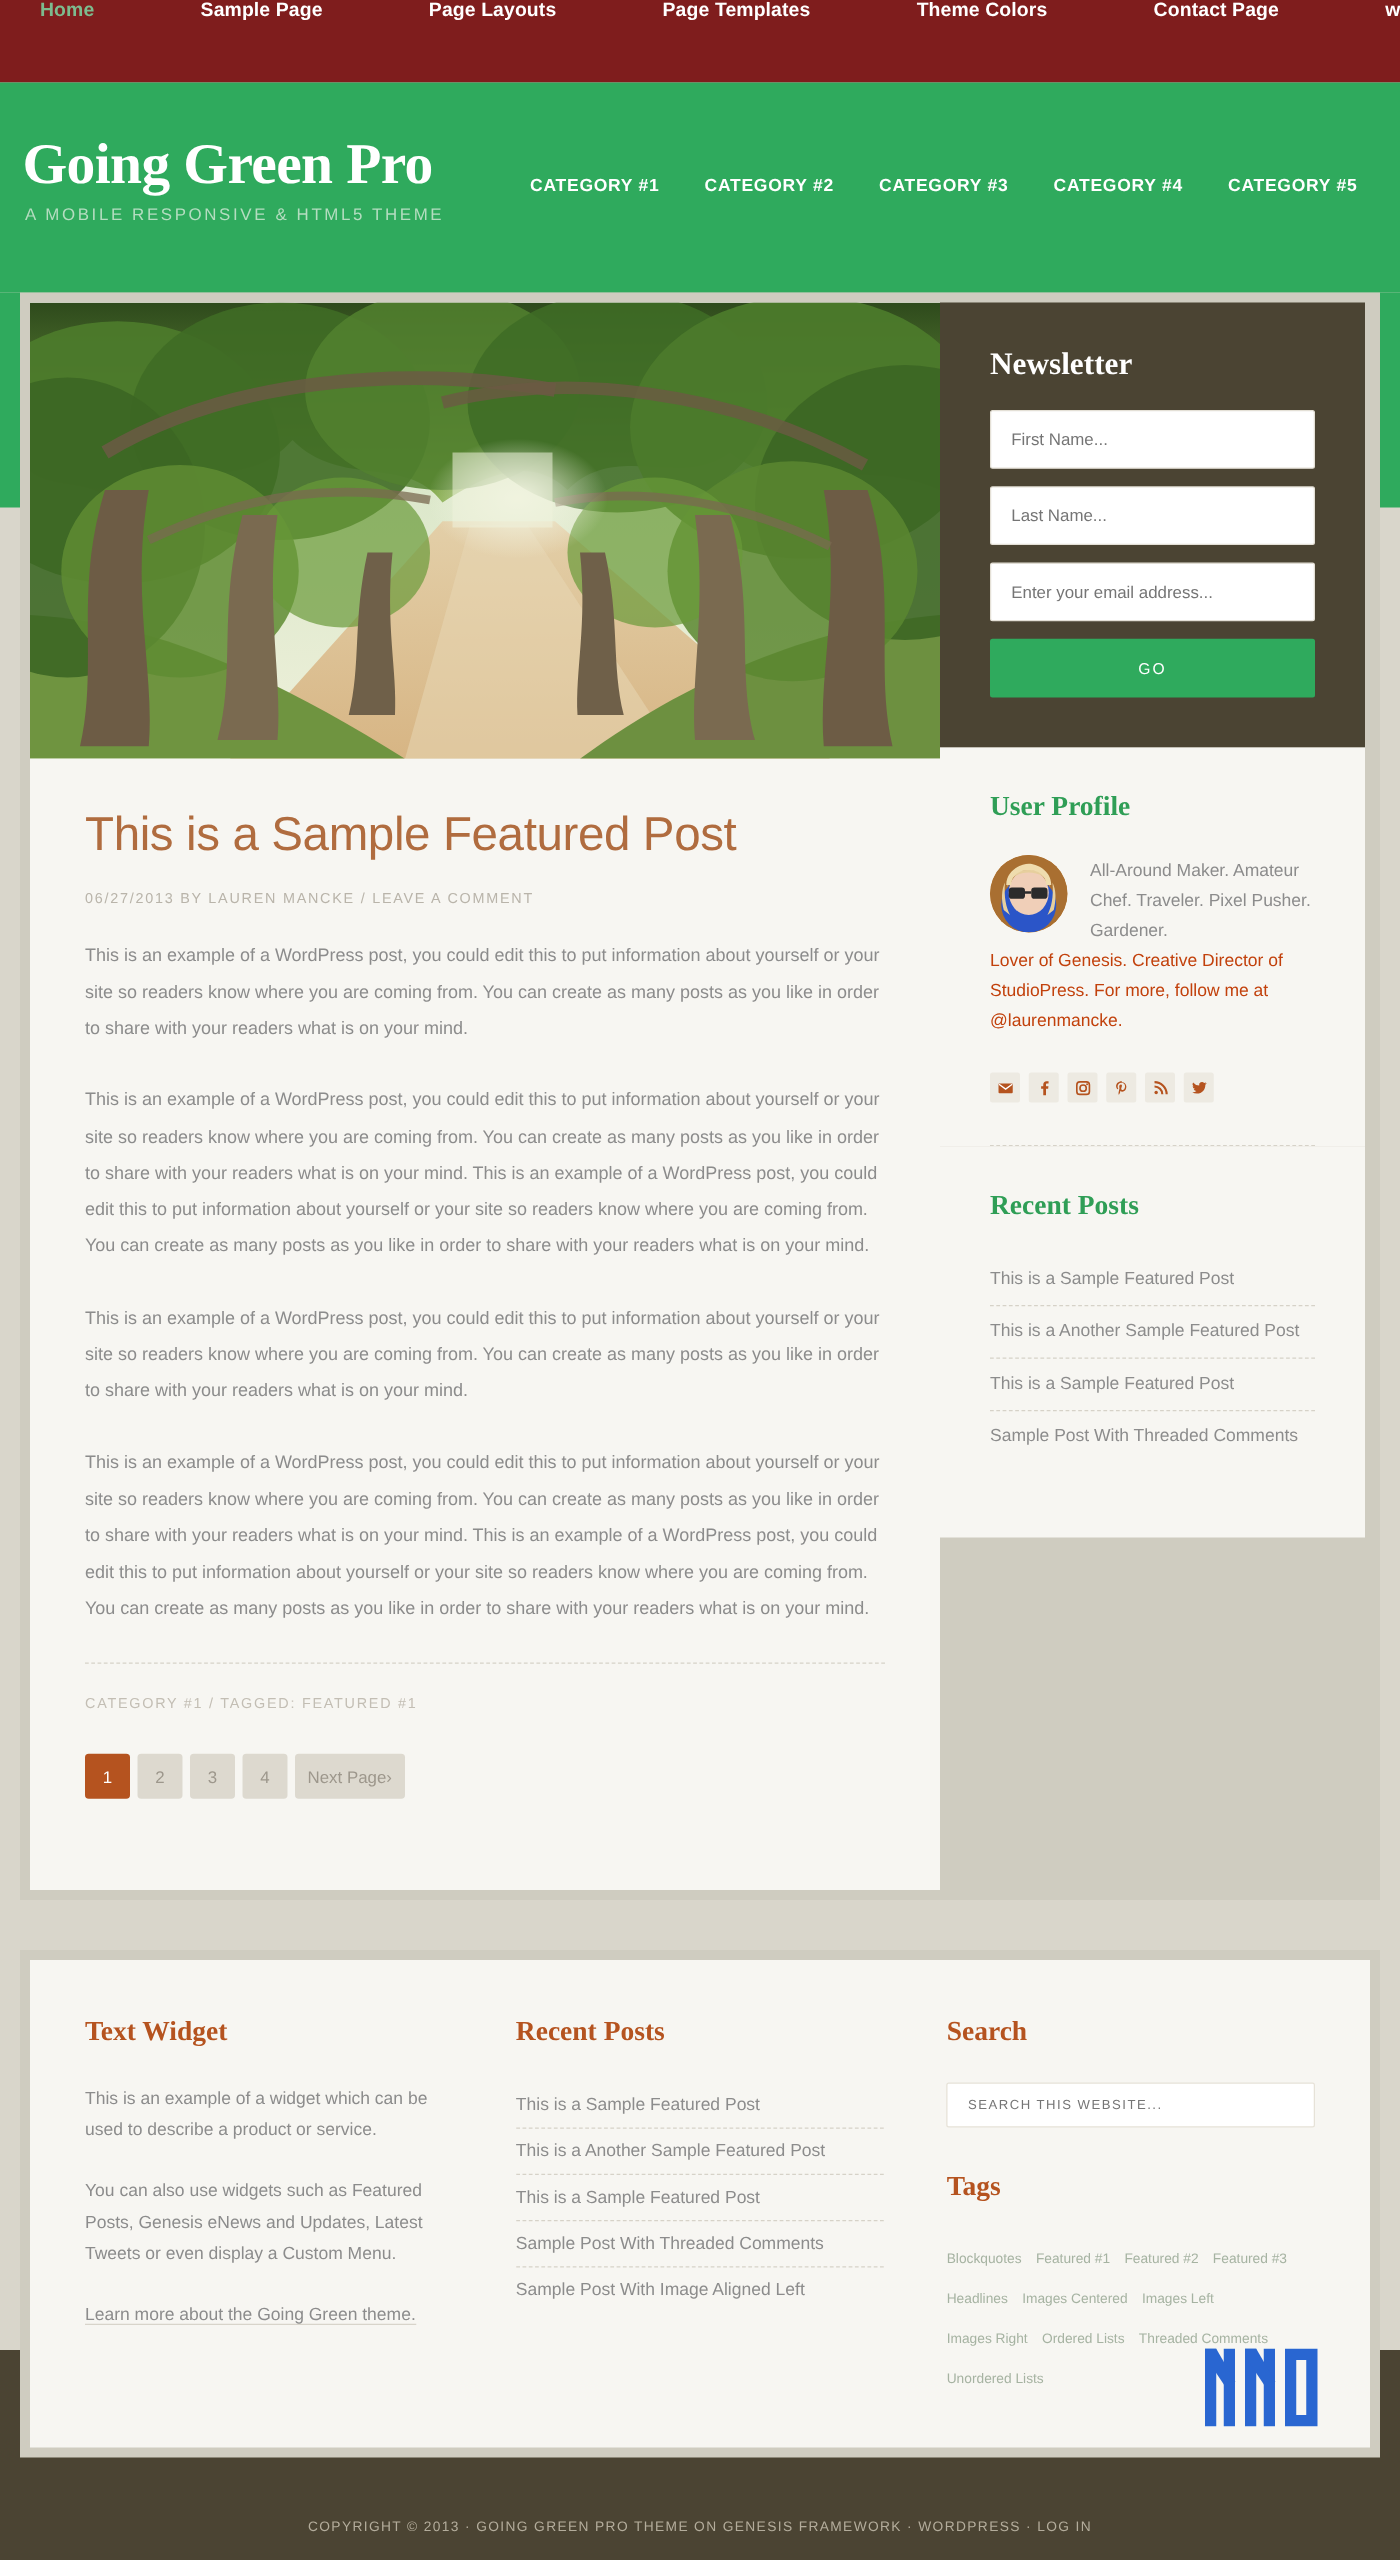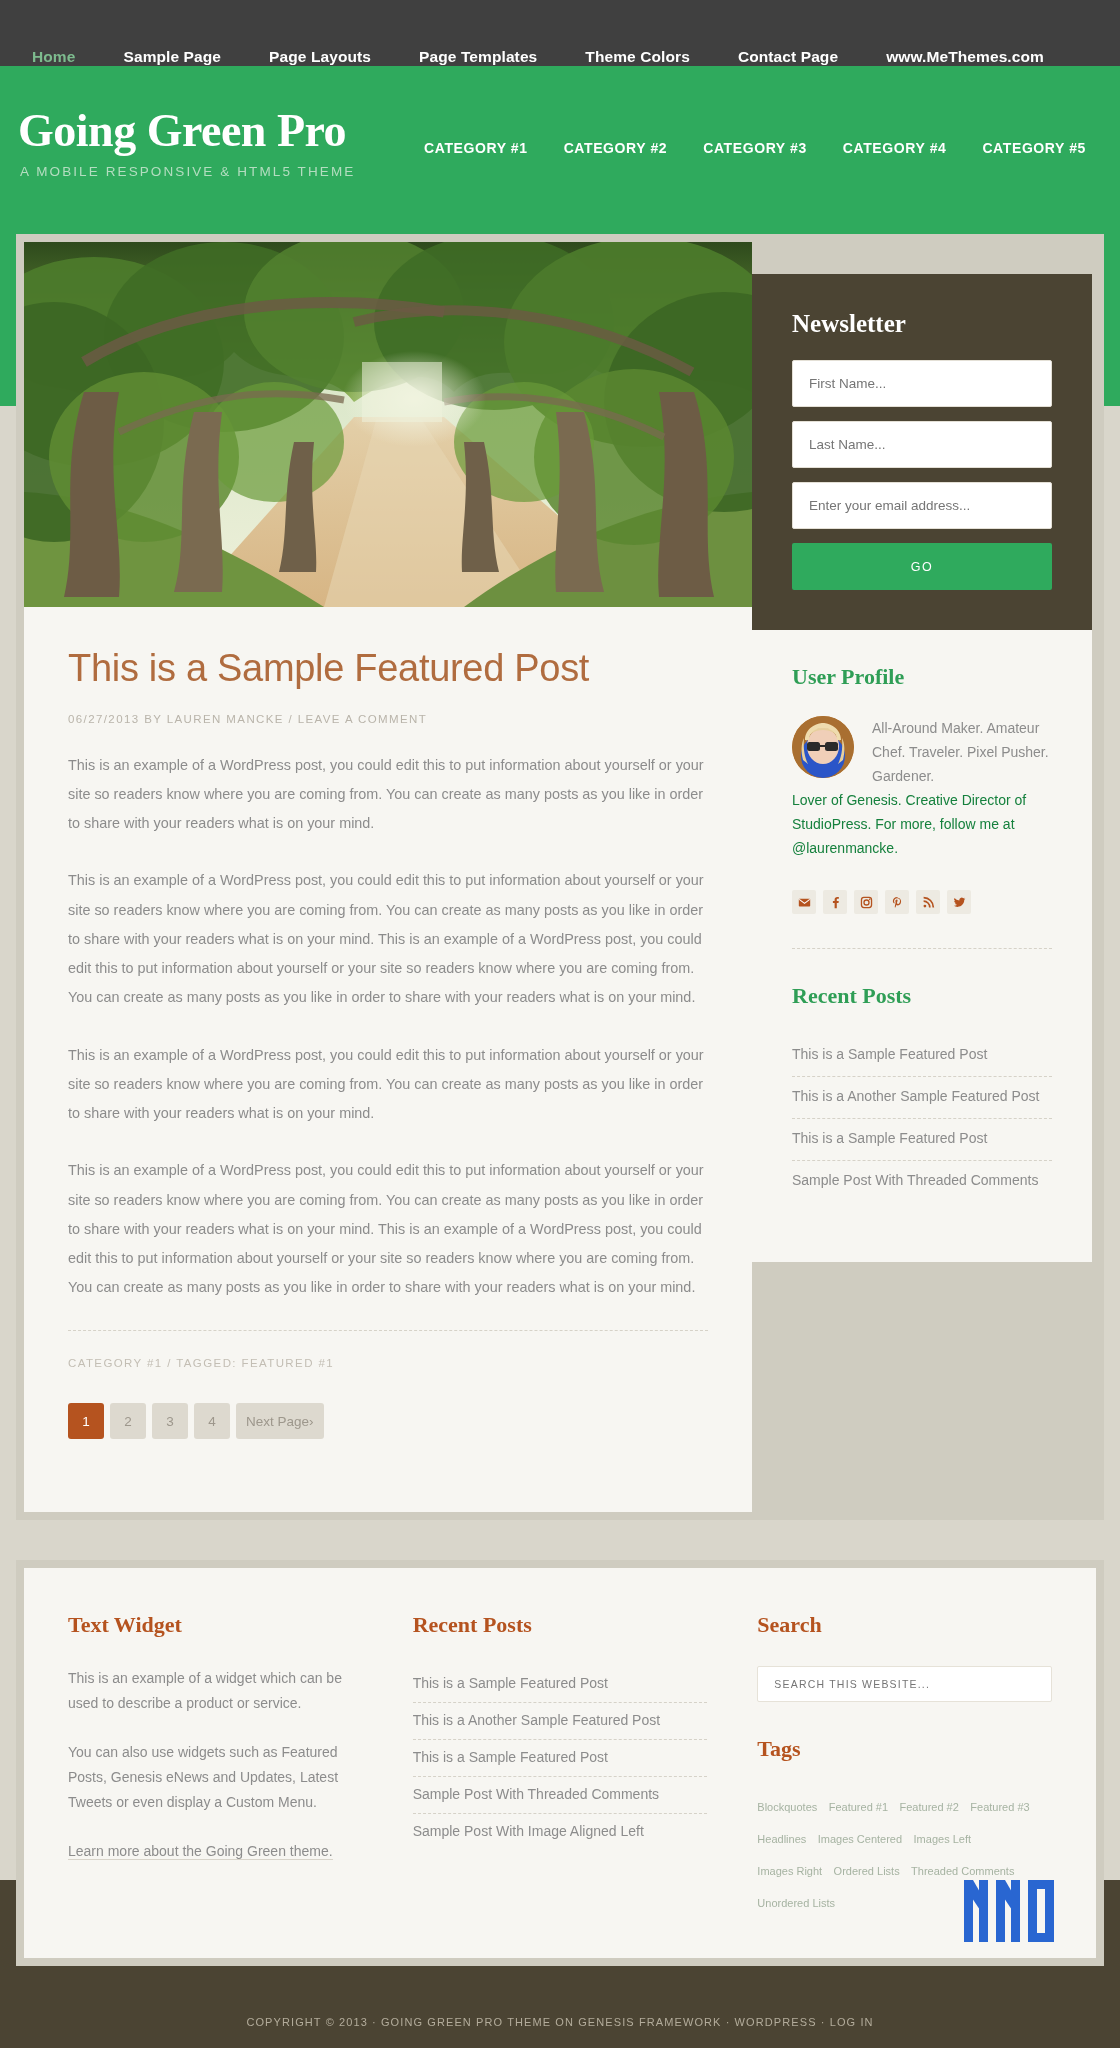--- a/index.html
+++ b/index.html
@@ -7,25 +7,26 @@
   body {
     width:1120px; height:2048px;
     background:#d9d6cb;
     font-family:"Liberation Sans", sans-serif;
     overflow:hidden;
     position:relative;
   }
 
   
   .topbar {
-    background:#404040;
+    background:#7f1d1d;
     height:66px;
     display:flex;
-    align-items:flex-end;
+    align-items:flex-start;
     padding-left:8px;
+    gap:37px;
   }
   .topbar a {
     color:#ffffff;
     font-size:15.5px;
     font-weight:bold;
     text-decoration:none;
     padding:0 24px;
     letter-spacing:0.1px;
     white-space:nowrap;
   }
@@ -158,21 +159,20 @@
     text-decoration:none;
   }
   .page-num.active { background:#b5531f; color:#ffffff; }
 
   
   .sidebar { width:340px; }
 
   .widget-newsletter {
     background:#4b4433;
     padding:36px 40px 40px 40px;
-    margin-top:32px;
   }
   .widget-newsletter h3 {
     font-family:"Liberation Serif", serif;
     font-size:25px;
     color:#ffffff;
     margin:0 0 22px 0;
     font-weight:bold;
   }
   .widget-newsletter p {
     font-size:14px;
@@ -229,21 +229,21 @@
   .avatar svg { display:block; }
   .profile-text {
     font-size:14px;
     line-height:1.72;
     color:#8c8c8c;
     margin:0;
   }
   .profile-text-cont {
     font-size:14px;
     line-height:1.72;
-    color:#15803d;
+    color:#c2410c;
     margin:0;
   }
   .widget-divider {
     border-top:1px dashed #d6d2c8;
     margin:34px 0 0 0;
     height:0;
   }
   .social-row {
     display:flex;
     gap:7px;

